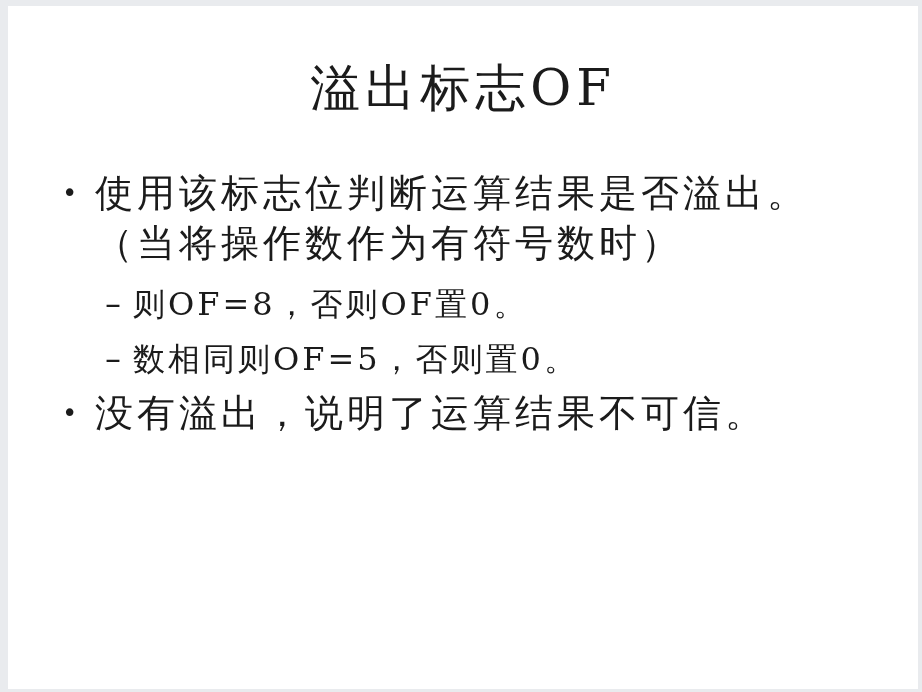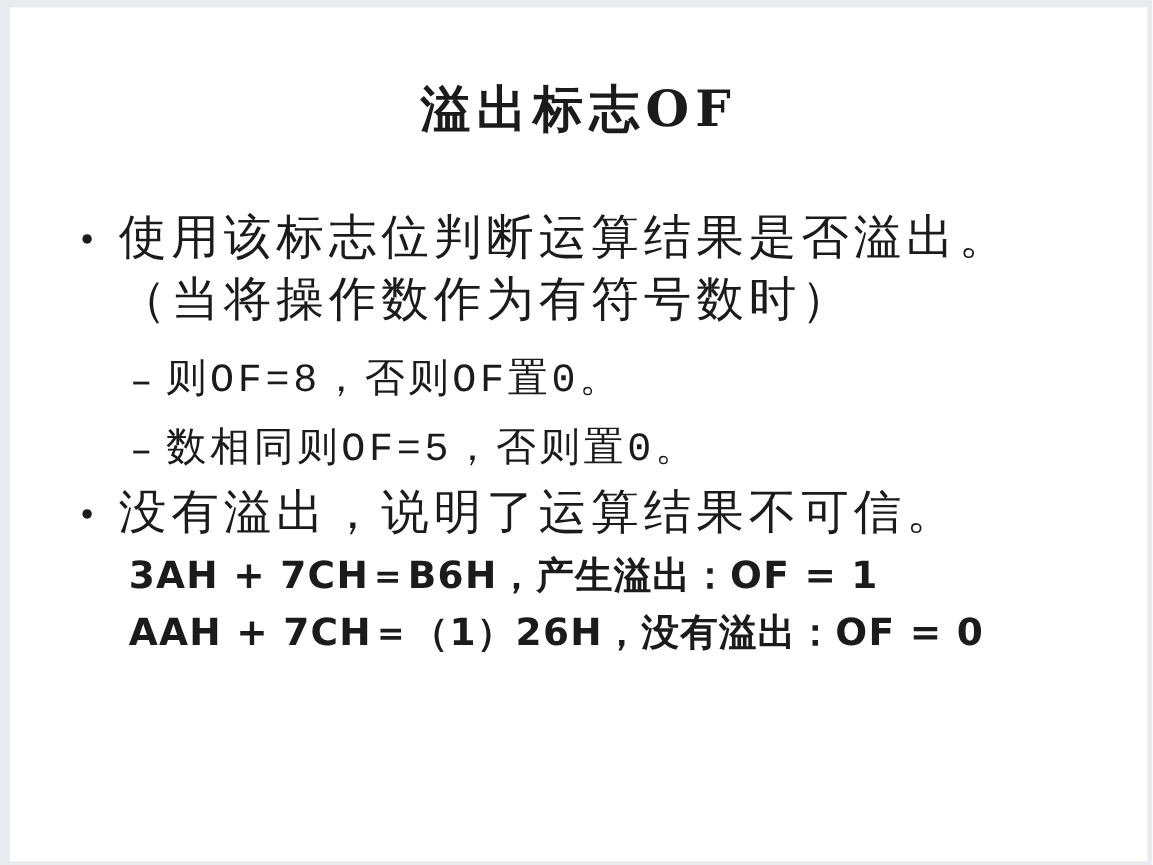--- a/index.html
+++ b/index.html
@@ -12,34 +12,34 @@
     overflow:hidden;
   }
   .slide{
     position:absolute;
     left:8px; top:6px; right:4px; bottom:3px;
     background:#ffffff;
   }
   .title{
     margin:52px 0 0 0;
     text-align:center;
-    font-size:40px;
+    font-size:50px;
     line-height:60px;
-    font-weight:700;
+    font-weight:400;
     letter-spacing:5px;
     white-space:nowrap;
   }
   .content{
     margin-top:50px;
     padding-left:54px;
     padding-right:24px;
   }
   .row{display:flex;align-items:flex-start;}
   .row .text{flex:1;}
-  .line{white-space:nowrap;font-family:Liberation Mono, monospace;}
+  .line{white-space:nowrap;}
   
   .row.l1{font-size:38px;line-height:50px;letter-spacing:4px;}
   .marker{flex:none;text-align:left;}
   .marker.dot{
     width:33px;
     font-size:26px;
     line-height:50px;
     font-family:"DejaVu Sans", sans-serif;
   }
   
@@ -97,20 +97,16 @@
         </div>
       </div>
 
       <div class="row l1 b2">
         <span class="marker dot">•</span>
         <div class="text">
           <div class="line">没有溢出，说明了运算结果不可信。</div>
         </div>
       </div>
 
-      <div class="examples">
-        <div class="example-line">3AH + 7CH＝B6H，产生溢出：OF = 1</div>
-        <div class="example-line">AAH + 7CH＝（1）26H，没有溢出：OF = 0</div>
-      </div>
 
     </div>
   </div>
 </div>
 
 </body></html>

